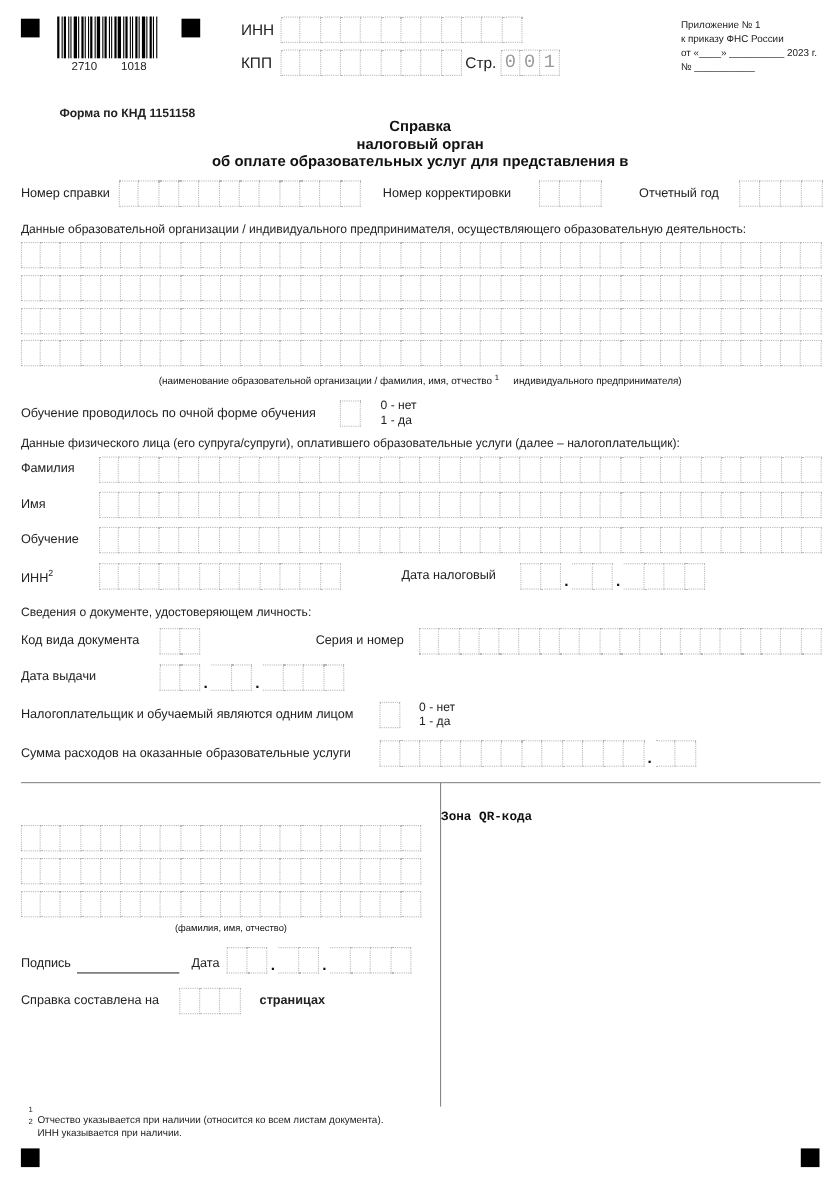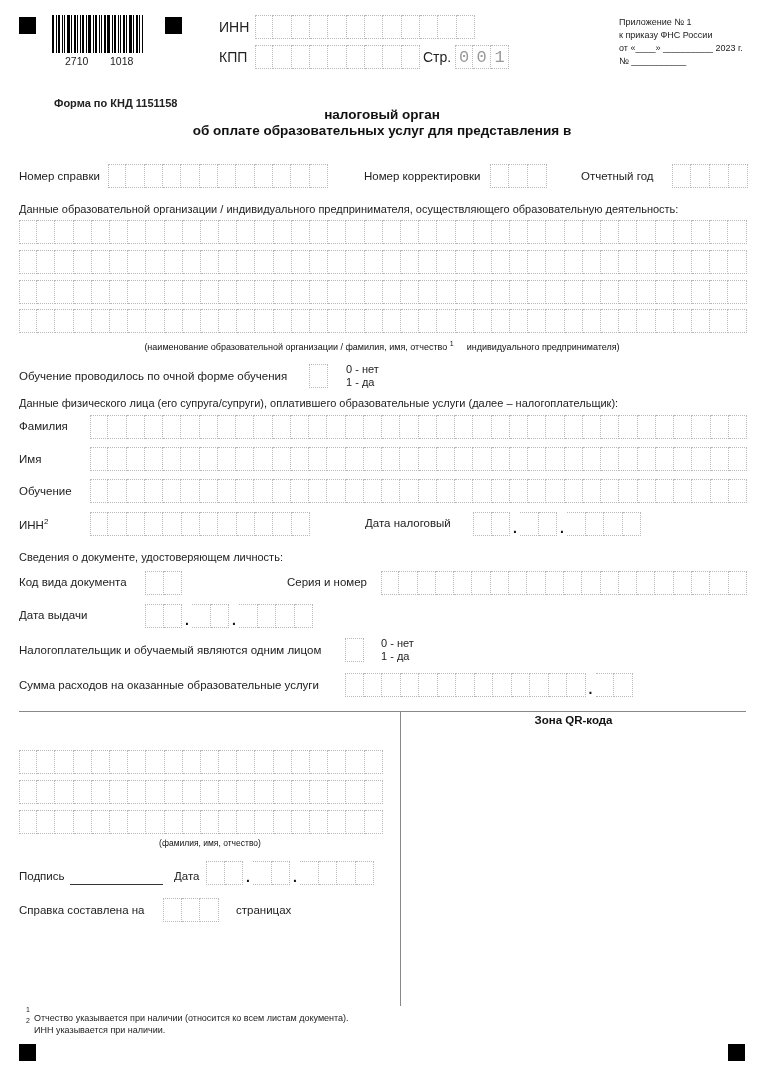--- a/index.html
+++ b/index.html
@@ -97,40 +97,41 @@
     <div class="cell" style="width:18px">1</div>
 </div>
 
 <div class="lbl small" style="left:619px;top:17px;">Приложение № 1</div>
 <div class="lbl small" style="left:619px;top:30px;">к приказу ФНС России</div>
 <div class="lbl small" style="left:619px;top:43px;">от «____» __________ 2023 г.</div>
 <div class="lbl small" style="left:619px;top:56px;">№ ___________</div>
 
 <div class="lbl bold" style="left:54px;top:97px;font-size:11px;">Форма по КНД 1151158</div>
 <div class="abs" style="left:0;width:764px;top:107px;text-align:center;font-weight:bold;font-size:13.5px;line-height:16px;">
+  <div>Справка</div>
   <div>налоговый орган</div>
   <div>об оплате образовательных услуг для представления в</div>
 </div>
 
 <div class="lbl" style="left:19px;top:170px;">Номер справки</div>
 <div class="cells" style="left:108px;top:164px;width:220px;height:24px;">
   <div class="cell" style="width:18.33px"></div>
     <div class="cell" style="width:18.33px"></div>
     <div class="cell" style="width:18.33px"></div>
     <div class="cell" style="width:18.33px"></div>
     <div class="cell" style="width:18.33px"></div>
     <div class="cell" style="width:18.33px"></div>
     <div class="cell" style="width:18.33px"></div>
     <div class="cell" style="width:18.33px"></div>
     <div class="cell" style="width:18.33px"></div>
     <div class="cell" style="width:18.33px"></div>
     <div class="cell" style="width:18.33px"></div>
     <div class="cell" style="width:18.33px"></div>
 </div>
-<div class="lbl" style="left:364px;top:170px;">Номер корректировки</div>
+<div class="lbl" style="left:348px;top:170px;">Номер корректировки</div>
 <div class="cells" style="left:490px;top:164px;width:57px;height:24px;">
   <div class="cell" style="width:19px"></div>
     <div class="cell" style="width:19px"></div>
     <div class="cell" style="width:19px"></div>
 </div>
 <div class="lbl" style="left:581px;top:170px;">Отчетный год</div>
 <div class="cells" style="left:672px;top:164px;width:76px;height:24px;">
   <div class="cell" style="width:19px"></div>
     <div class="cell" style="width:19px"></div>
     <div class="cell" style="width:19px"></div>
@@ -635,21 +636,21 @@
     <div class="cell" style="width:18.5px"></div>
     <div class="cell" style="width:18.5px"></div>
 </div>
 
 <div class="lbl" style="left:19px;top:904px;">Справка составлена на</div>
 <div class="cells" style="left:163px;top:898px;width:56px;height:24px;">
   <div class="cell" style="width:18.6px"></div>
     <div class="cell" style="width:18.6px"></div>
     <div class="cell" style="width:18.6px"></div>
 </div>
-<div class="lbl" style="left:236px;top:904px;">страницах</div>
-
-<div class="abs bold" style="left:401px;width:345px;top:714px;text-align:center;font-size:11.5px;">Зона QR-кода</div>
+<div class="lbl" style="left:236px;top:904px;font-weight:bold;">страницах</div>
+
+<div class="abs bold" style="left:401px;width:345px;top:736px;text-align:left;font-size:11.5px;font-family:Liberation Mono, monospace;">Зона QR-кода</div>
 <div class="abs" style="left:410px;top:735px;width:330px;height:265px;"></div>
 
 <div class="lbl" style="left:26px;top:1006px;font-size:7px;">1</div>
 <div class="lbl" style="left:26px;top:1017px;font-size:7px;">2</div>
 <div class="lbl" style="left:34px;top:1013px;font-size:9px;">Отчество указывается при наличии (относится ко всем листам документа).</div>
 <div class="lbl" style="left:34px;top:1025px;font-size:9px;">ИНН указывается при наличии.</div>
 
 </body></html>

